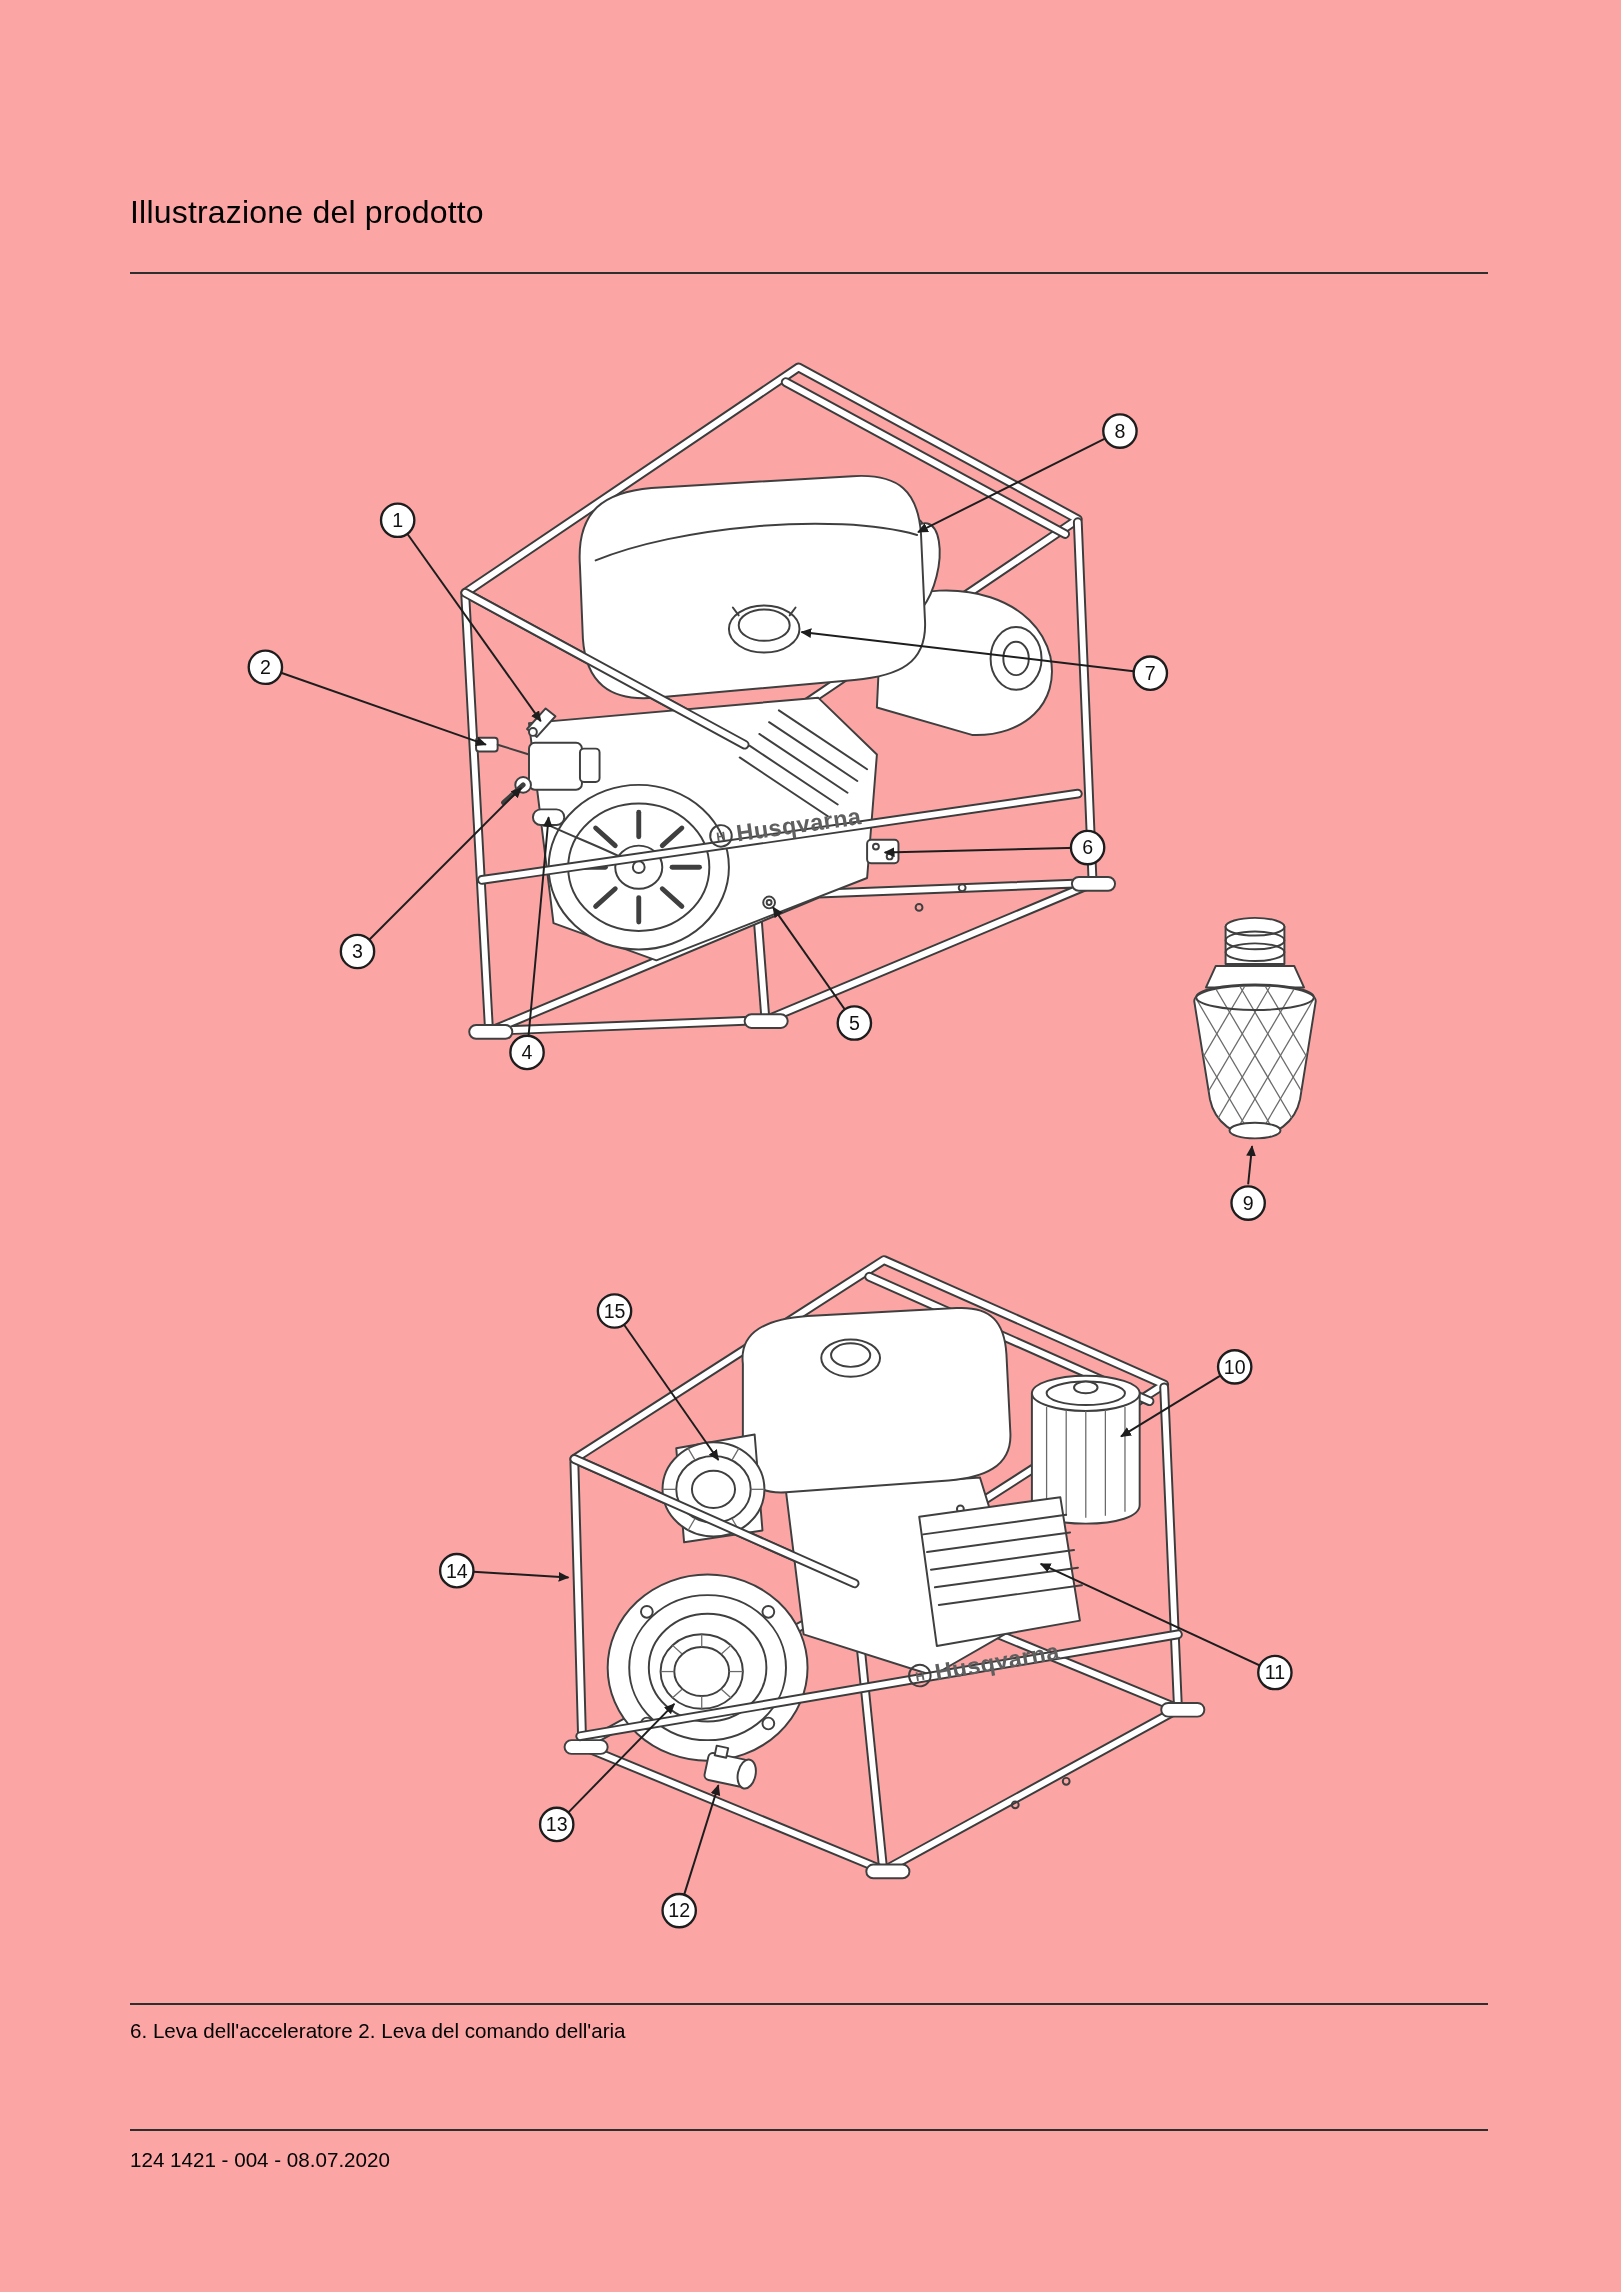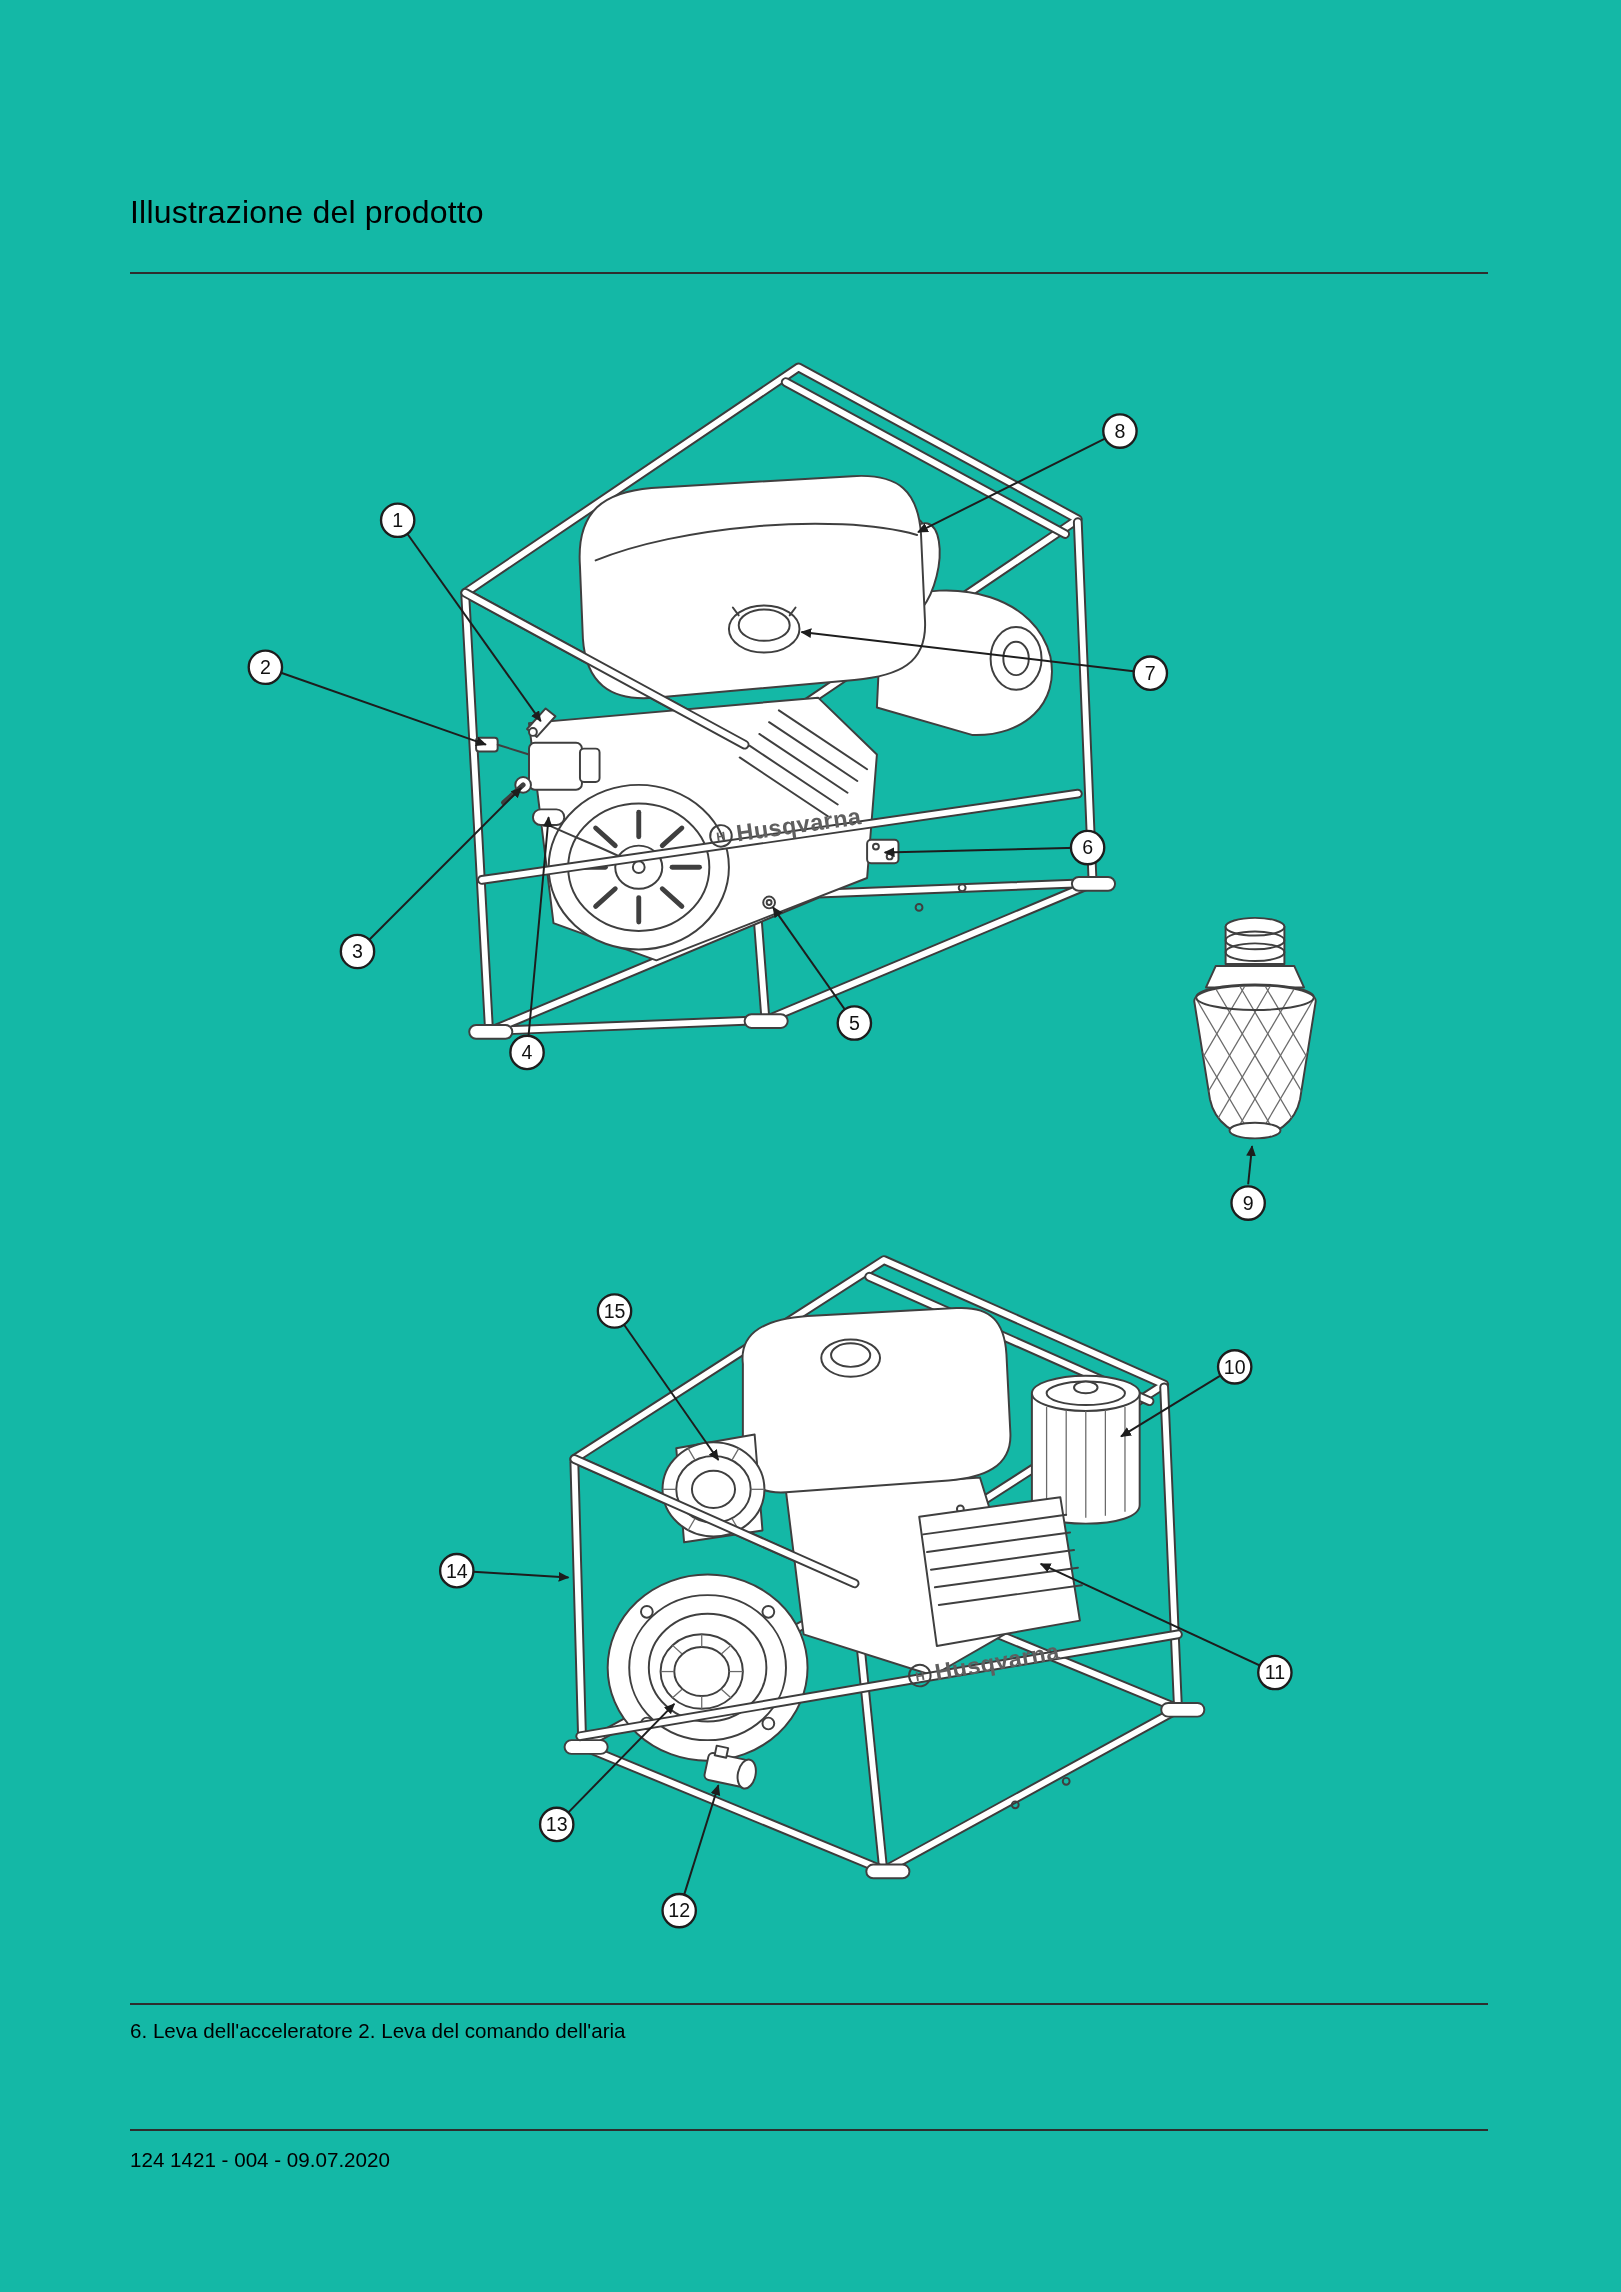--- a/index.html
+++ b/index.html
@@ -1,18 +1,18 @@
 <!DOCTYPE html>
 <html><head>
 <meta charset="utf-8">
 <style>
   *{margin:0;padding:0;box-sizing:border-box}
   html,body{background:#ffffff}
   body{font-family:"Liberation Sans",sans-serif;color:#000}
-  .page{position:relative;width:1621px;height:2293px;background:#14b8a6;overflow:hidden}
+  .page{position:relative;width:1621px;height:2293px;background:#fca5a5;overflow:hidden}
   .page-title{position:absolute;left:130px;top:194px;font-size:32px;font-weight:400;letter-spacing:0.2px}
   .rule{position:absolute;left:130px;width:1358px;height:2px;background:#2e2e2e}
   .rule-title{top:272px}
   .rule-caption{top:2003px}
   .rule-footer{top:2129px}
   .caption{position:absolute;left:130px;top:2019px;font-size:20.6px}
   .page-footer{position:absolute;left:130px;top:2148px;font-size:20.6px}
   svg{position:absolute;overflow:visible}
   #fig-top{left:235px;top:333px}
   #fig-strainer{left:1157px;top:907px}
@@ -391,16 +391,16 @@
       <line class="callout-line" x1="253" y1="710" x2="293" y2="582" marker-end="url(#ahB)"></line>
       <circle class="callout-circle" cx="253" cy="710" r="17"></circle>
       <text class="callout-num" x="253" y="717">12</text>
     </g>
   </svg>
 
   <div class="rule rule-caption"></div>
   <p class="caption">6. Leva dell'acceleratore 2. Leva del comando dell'aria</p>
 
   <div class="rule rule-footer"></div>
-  <p class="page-footer">124 1421 - 004 - 09.07.2020</p>
+  <p class="page-footer">124 1421 - 004 - 08.07.2020</p>
 
 </div>
 
 
 </body></html>

